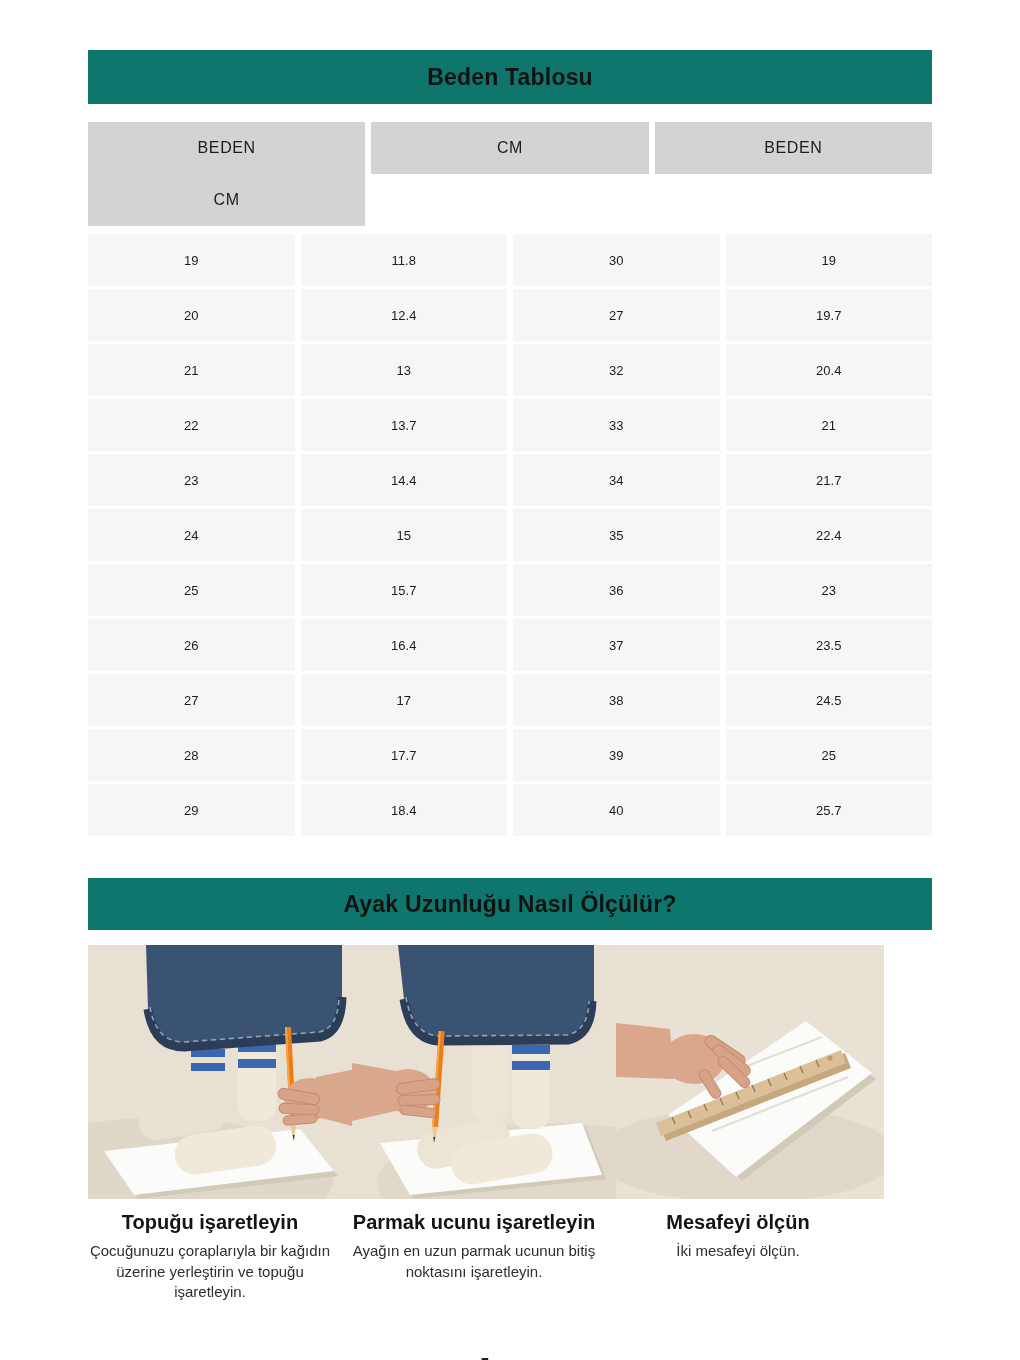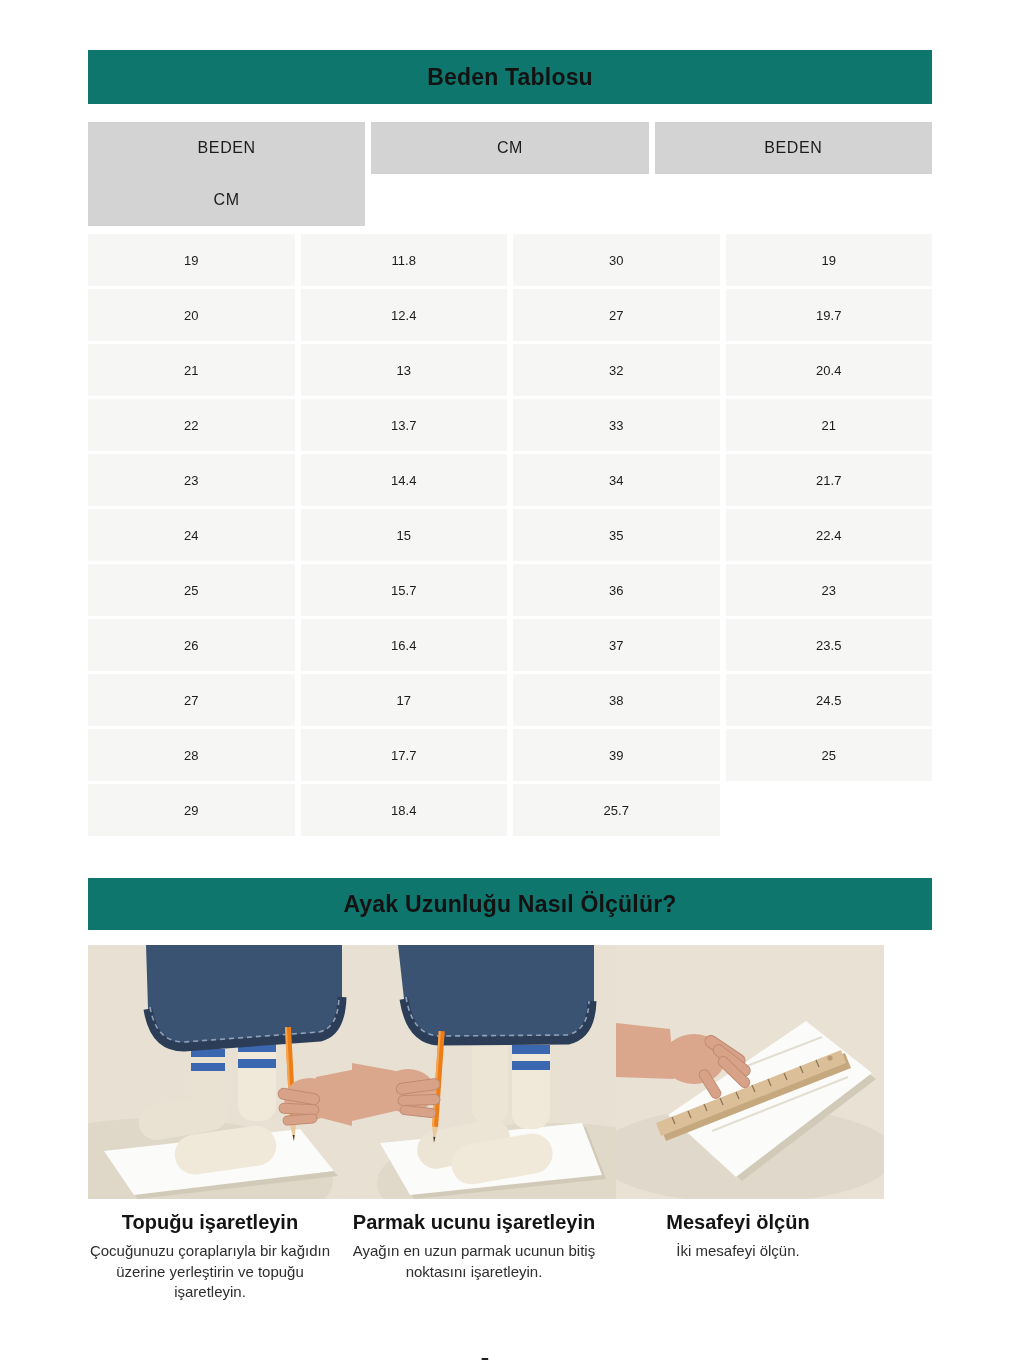--- a/index.html
+++ b/index.html
@@ -114,20 +114,21 @@
     <div class="td">38</div>
     <div class="td">24.5</div>
 
     <div class="td">28</div>
     <div class="td">17.7</div>
     <div class="td">39</div>
     <div class="td">25</div>
 
     <div class="td">29</div>
     <div class="td">18.4</div>
+    <div class="td">40</div>
     <div class="td">25.7</div>
   </div>
 
   <div class="bar section-bar">
     <span>Ayak Uzunluğu Nasıl Ölçülür?</span>
   </div>
 
   <div class="figures">
 
     <div class="figure">

